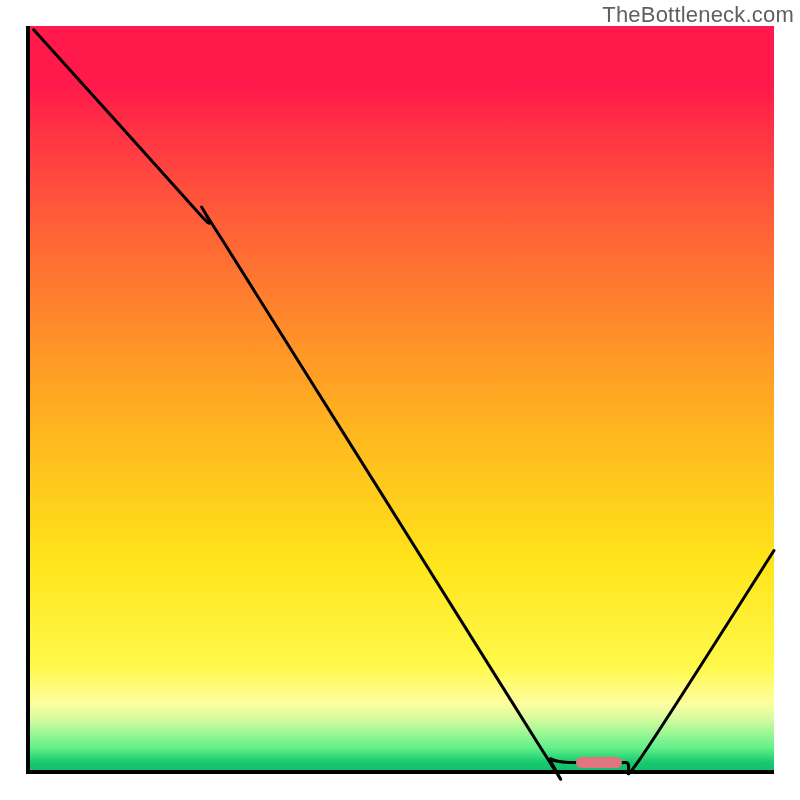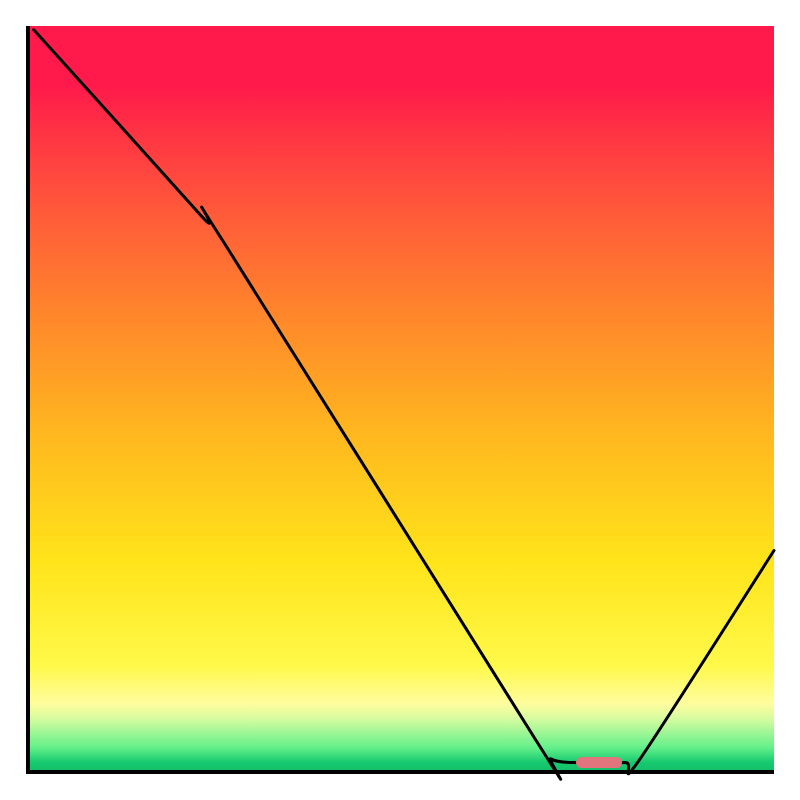--- a/index.html
+++ b/index.html
@@ -77,20 +77,21 @@
     background: #e2747e;
     border-radius: 7px;
     z-index: 4;
   }
 </style>
 </head>
 <body>
 
 <div class="canvas">
 
+  <div class="watermark">TheBottleneck.com</div>
 
   <div class="plot-frame">
 
     <div class="heat-bg"></div>
 
     <svg class="curve" viewBox="0 0 744 744" preserveAspectRatio="none">
       <path id="curve-path" d="M 3.72 3.7200000000000033 C 28.830000000000002 31.620000000000005, 142.662 157.914, 171.12 189.72 C 199.578 221.526, 143.22 137.08200000000002, 193.44 215.76000000000002 C 243.66 294.438, 456.81600000000003 636.678, 505.92 714.24 C 555.024 791.802, 515.2199999999999 729.4920000000001, 520.8 732.84 C 526.38 736.188, 531.96 736.002, 543.12 736.56 C 554.28 737.1179999999999, 585.1560000000001 737.1179999999999, 595.2 736.56 C 605.244 736.002, 587.76 764.646, 610.0799999999999 732.84 C 632.3999999999999 701.0340000000001, 723.912 555.7680000000001, 744 524.5200000000001" fill="none" stroke="#000000" stroke-width="3" stroke-linecap="round" stroke-linejoin="round"></path>
     </svg>
 
     <div id="opt-marker" class="marker" style="width: 46.128px; height: 11.904px; left: 546.096px; top: 730.608px; background: rgb(226, 116, 126);"></div>

